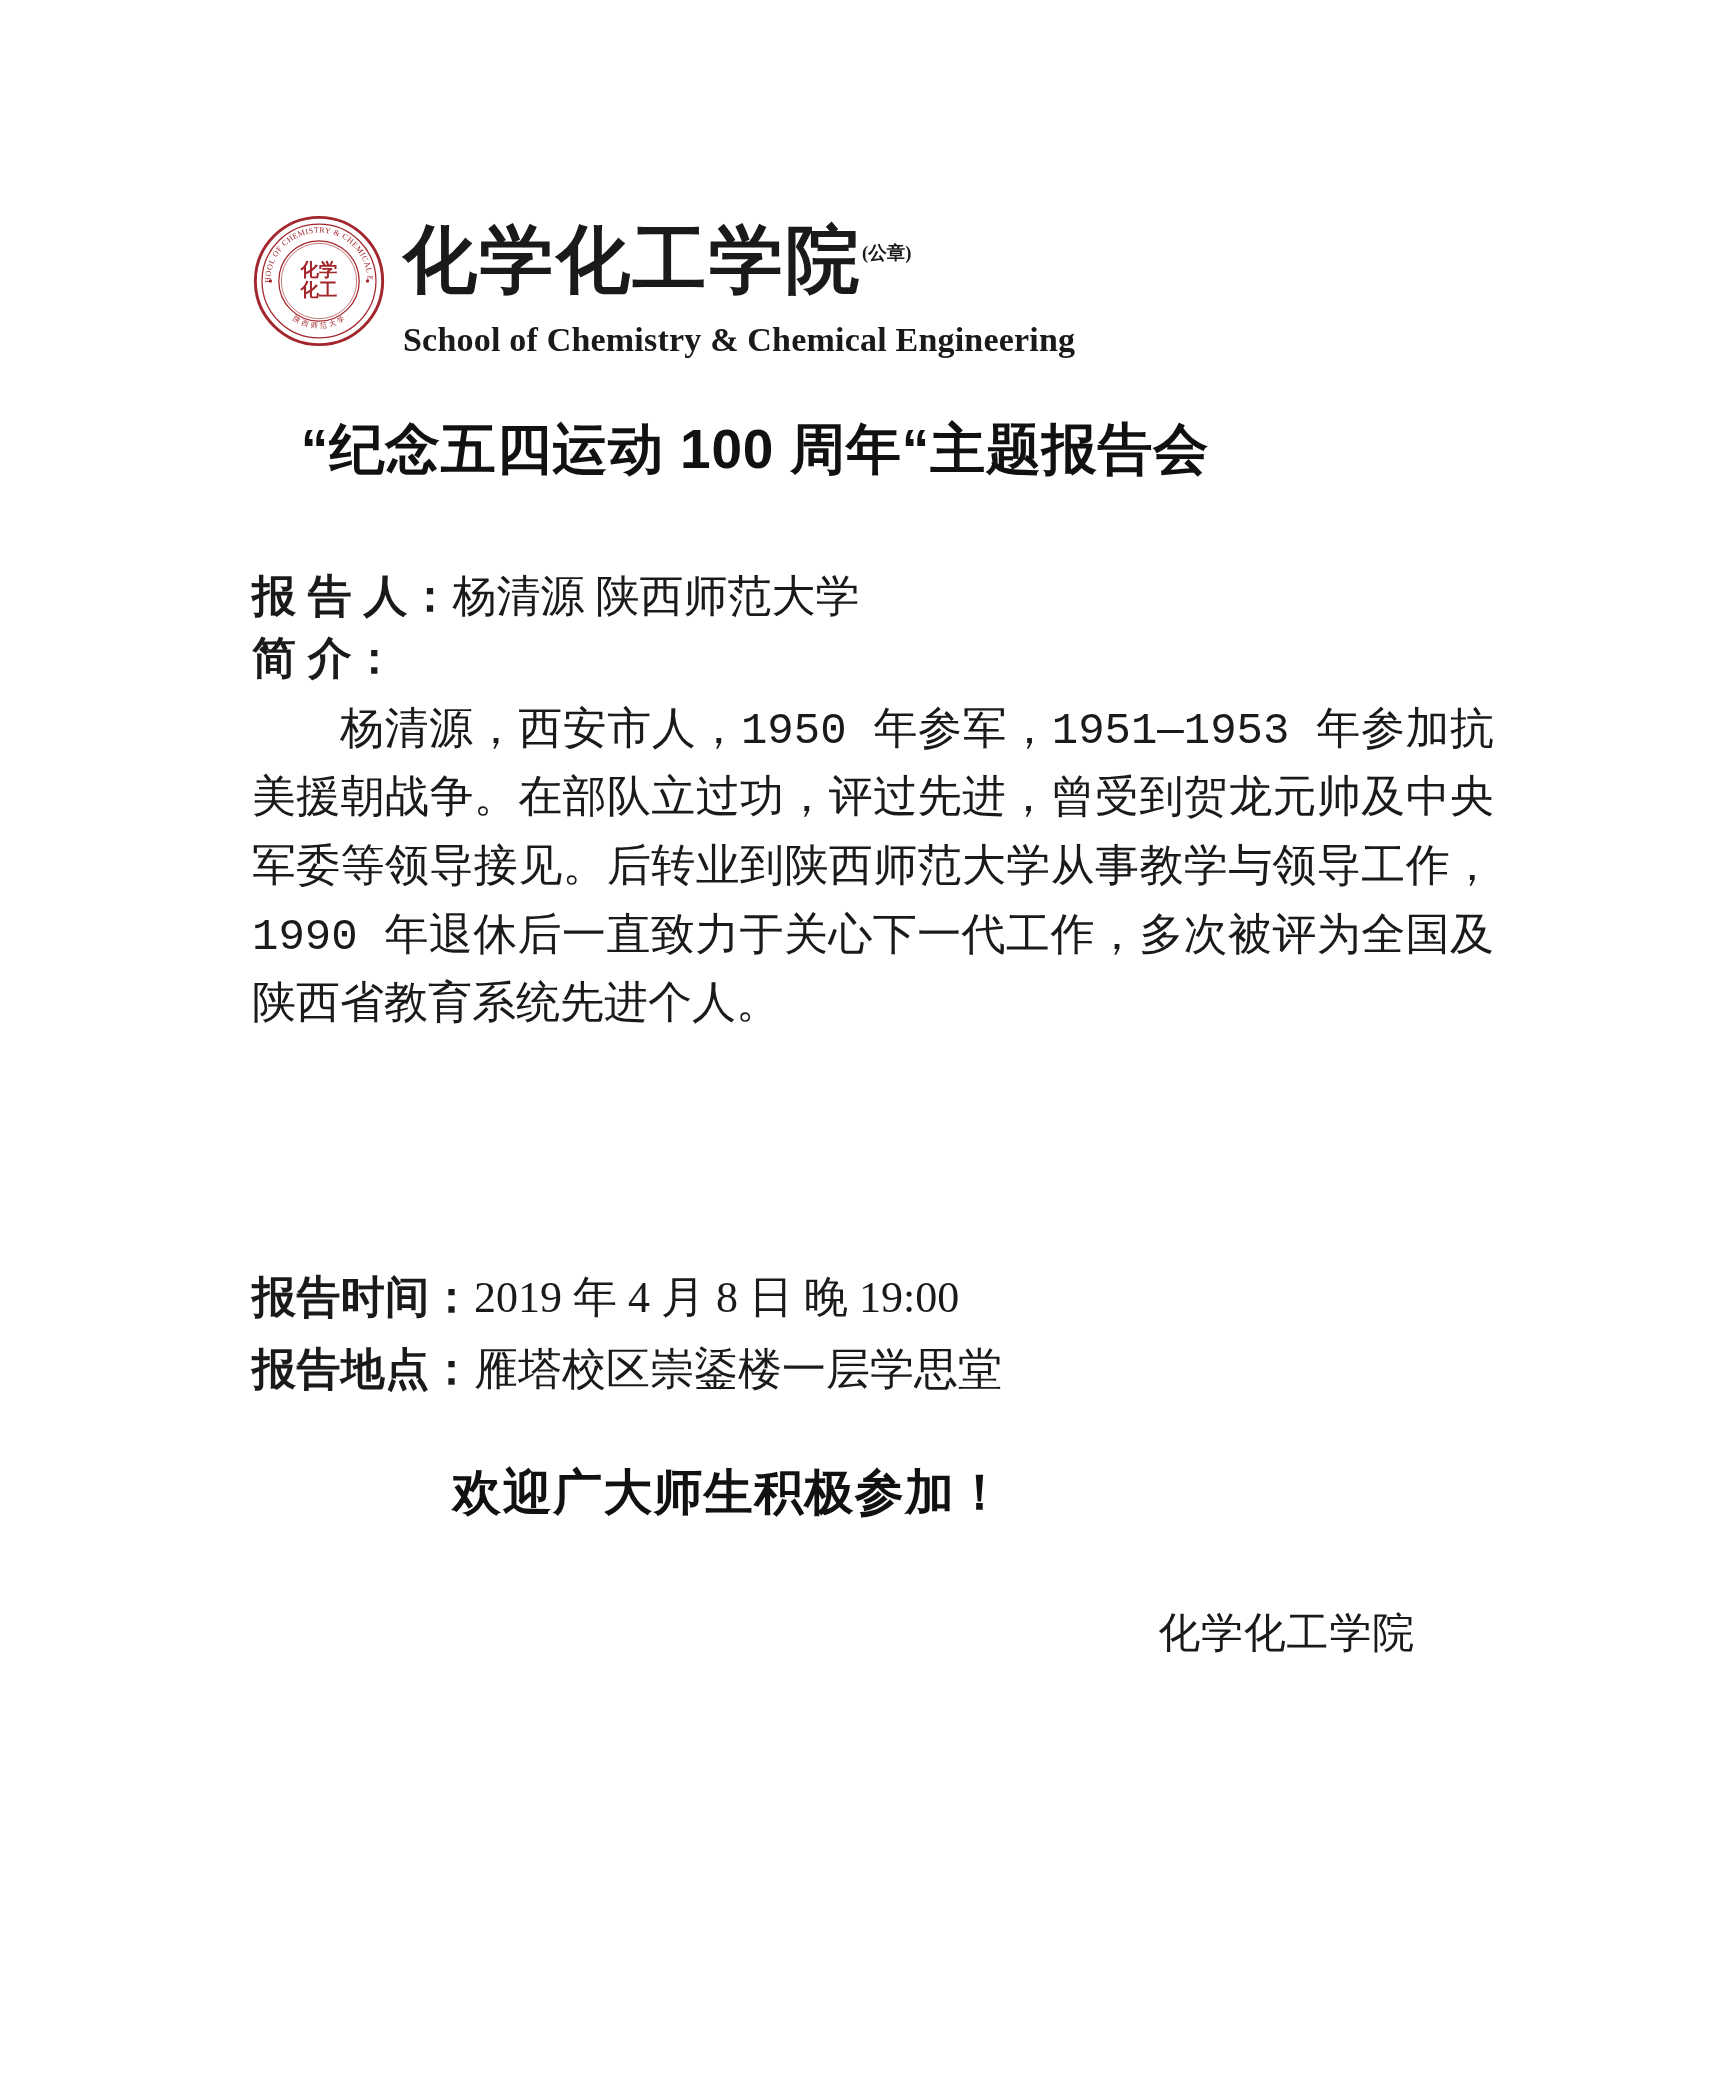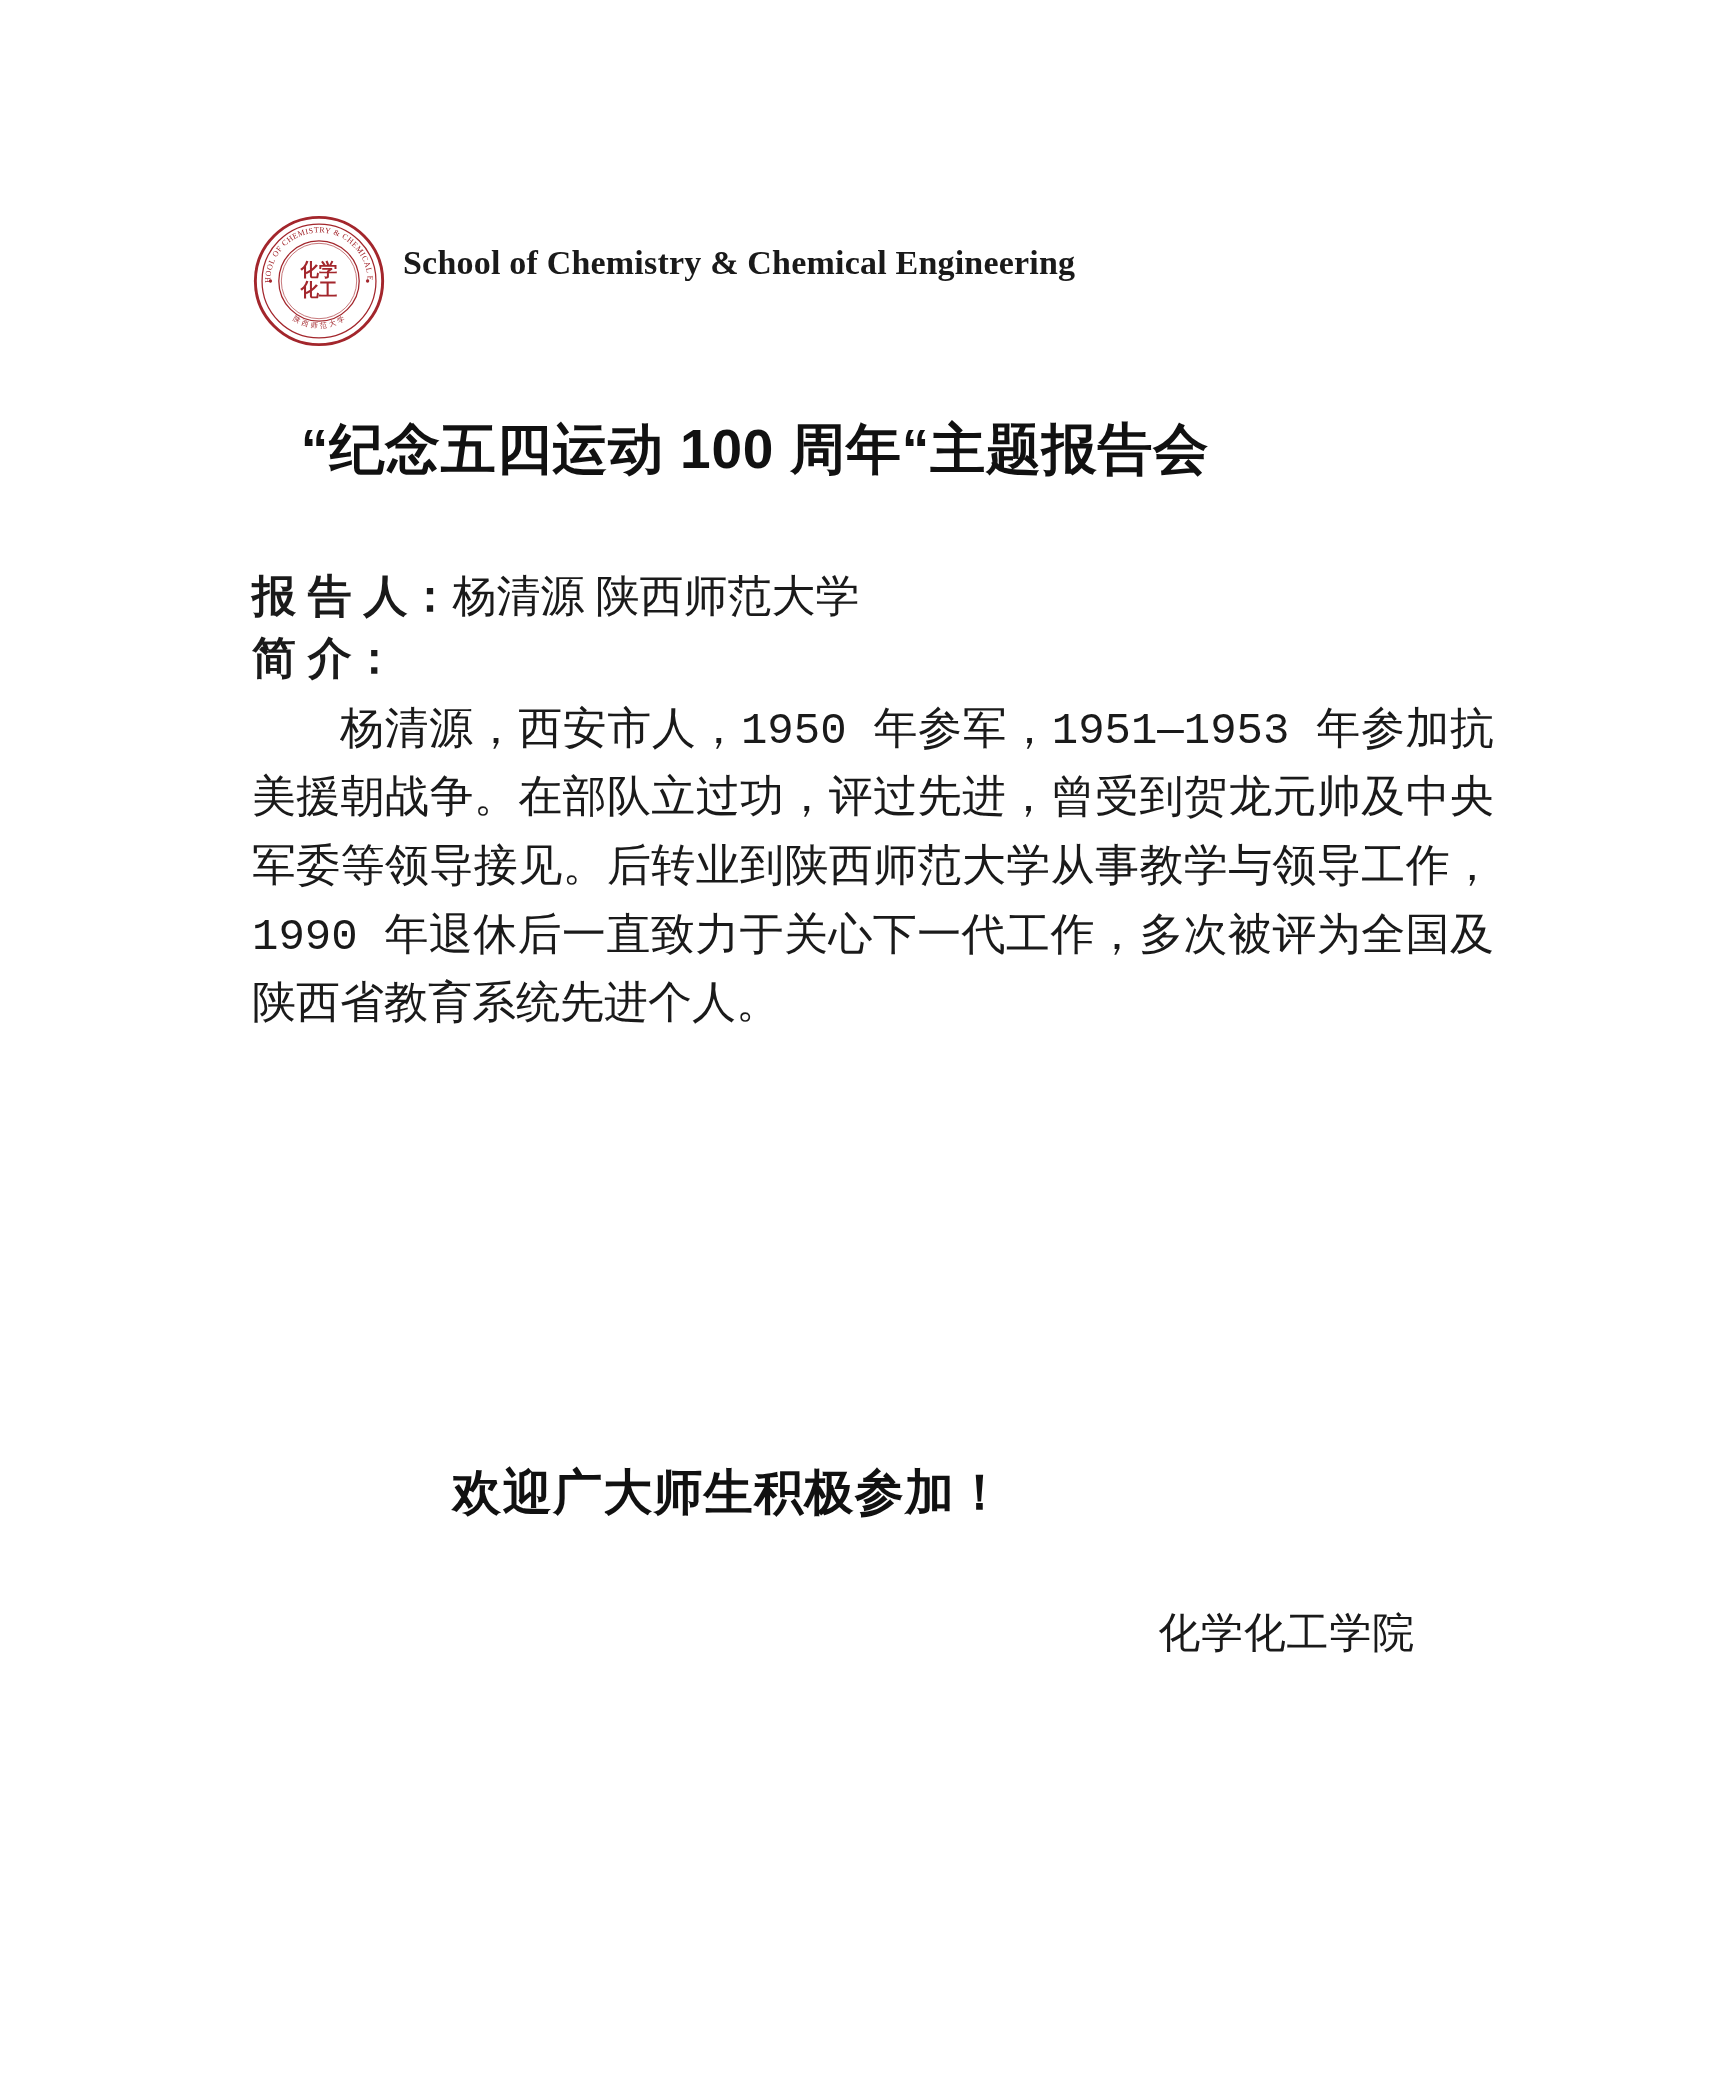--- a/index.html
+++ b/index.html
@@ -180,36 +180,45 @@
           <textPath href="#arcBottom" startOffset="50%" text-anchor="middle">陕 西 师 范 大 学</textPath>
         </text>
         <text x="160" y="148" text-anchor="middle" font-family="Liberation Serif, serif" font-size="44" font-weight="bold" fill="#a3262c">化学</text>
         <text x="160" y="196" text-anchor="middle" font-family="Liberation Serif, serif" font-size="44" font-weight="bold" fill="#a3262c">化工</text>
         <circle cx="44" cy="160" r="4" fill="#a3262c"></circle>
         <circle cx="276" cy="160" r="4" fill="#a3262c"></circle>
       </svg>
     </div>
 
     <div class="letterhead-text">
+      <div class="lh-cn"><span>化学化工学院</span><span class="sup">(公章)</span></div>
       <div class="lh-en">School of Chemistry &amp; Chemical Engineering</div>
     </div>
   </div>
 
   <div class="doc-title">“纪念五四运动 100 周年“主题报告会</div>
 
   <div class="body-block">
     <div class="line">
       <span class="label-wide">报 告 人：</span><span class="value">杨清源  陕西师范大学</span>
     </div>
     <div class="line">
       <span class="label-wide">简    介：</span>
     </div>
     <div class="intro">杨清源，西安市人，1950 年参军，1951—1953 年参加抗美援朝战争。在部队立过功，评过先进，曾受到贺龙元帅及中央军委等领导接见。后转业到陕西师范大学从事教学与领导工作，1990 年退休后一直致力于关心下一代工作，多次被评为全国及陕西省教育系统先进个人。</div>
   </div>
 
+  <div class="schedule">
+    <div class="line">
+      <span class="label">报告时间：</span><span class="value">2019 年 4 月 8 日 晚 19:00</span>
+    </div>
+    <div class="line">
+      <span class="label">报告地点：</span><span class="value">雁塔校区崇鋈楼一层学思堂</span>
+    </div>
+  </div>
 
   <div class="welcome">欢迎广大师生积极参加！</div>
 
   <div class="signature">
     <div class="sign-org">化学化工学院</div>
   </div>
 
 </div>
 
 

